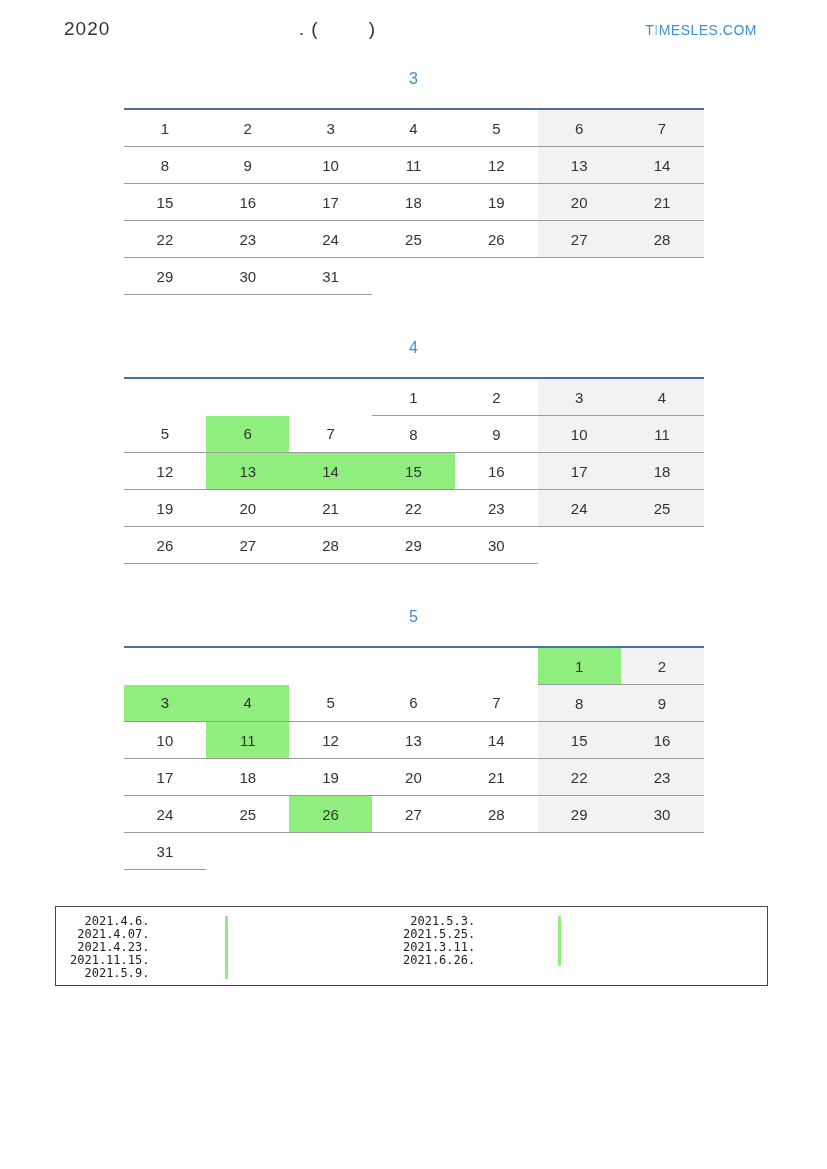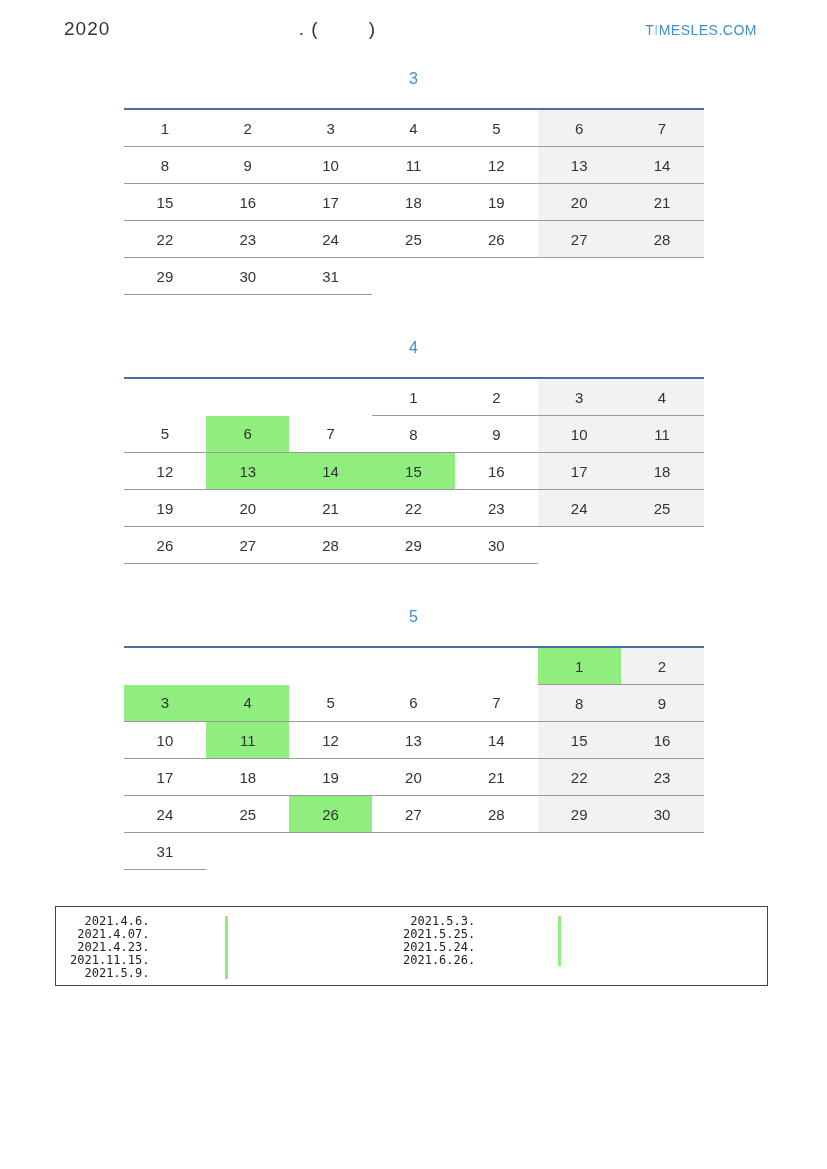--- a/index.html
+++ b/index.html
@@ -339,19 +339,19 @@
         <div class="legend-row">2021.4.6.</div>
         <div class="legend-row">2021.4.07.</div>
         <div class="legend-row">2021.4.23.</div>
         <div class="legend-row">2021.11.15.</div>
         <div class="legend-row">2021.5.9.</div>
         <div class="legend-mark" style="left: 155px; top: 1px; height: 63px; background: rgb(144, 238, 126);"></div>
       </div>
     <div class="legend-col c2" id="legend-col-2">
         <div class="legend-row">2021.5.3.</div>
         <div class="legend-row">2021.5.25.</div>
-        <div class="legend-row">2021.5.24.</div>
+        <div class="legend-row">2021.3.11.</div>
         <div class="legend-row">2021.6.26.</div>
         <div class="legend-mark" style="left: 155px; top: 1px; height: 50px; background: rgb(144, 238, 126);"></div>
       </div>
   </div>
 
 </div>
 
 </body></html>

